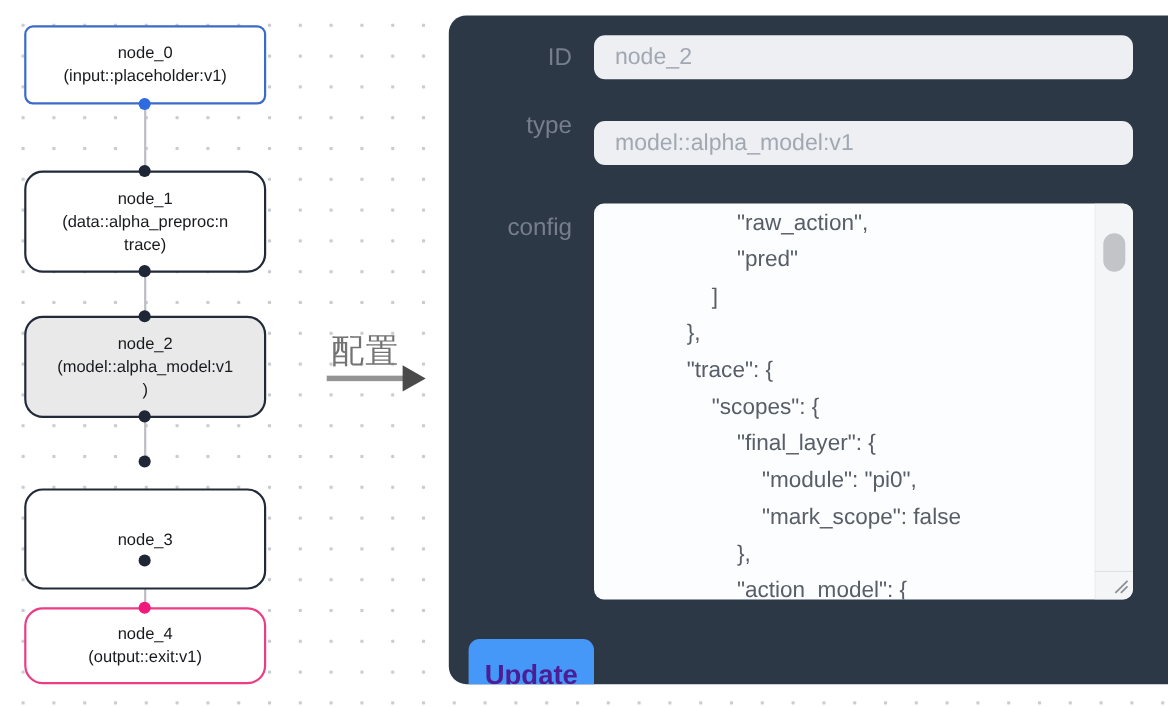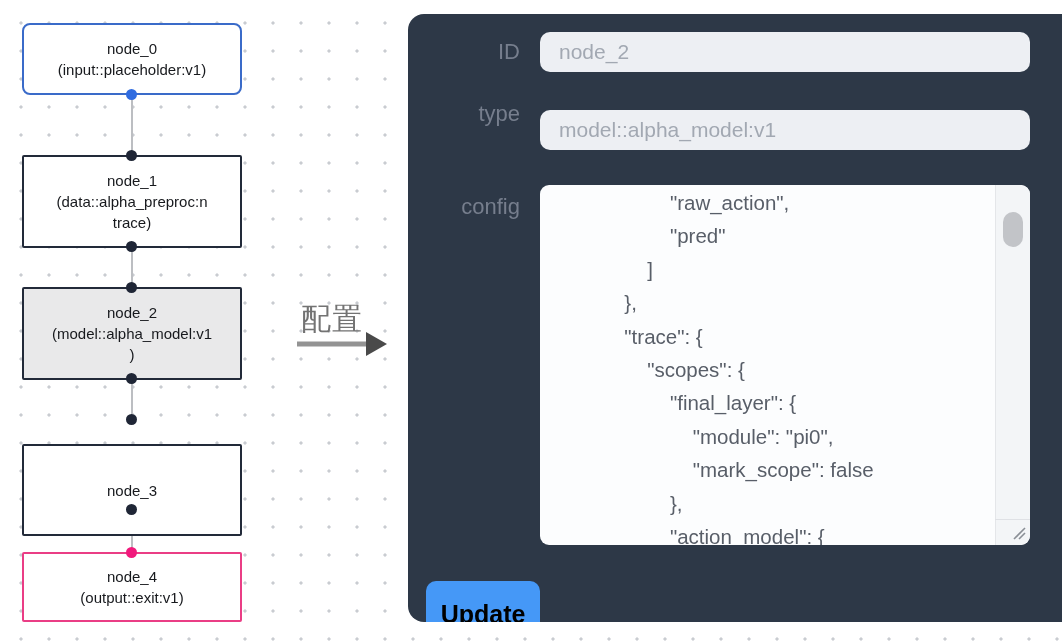--- a/index.html
+++ b/index.html
@@ -10,21 +10,21 @@
     background:#ffffff;
     background-image: radial-gradient(circle, #c9ccd1 1.3px, rgba(201,204,209,0) 1.9px);
     background-size:28px 28px;
     background-position:7px 9px;
     overflow:hidden;
   }
 
   
   .node {
     position:absolute; left:22px; width:220px;
-    background:#ffffff; border:2px solid #222a39; border-radius:2px;
+    background:#ffffff; border:2px solid #222a39; border-radius:17px;
     display:flex; flex-direction:column; align-items:center; justify-content:center;
     text-align:center; font-size:15px; line-height:21px; color:#17191d;
     padding:0 12px; z-index:2;
   }
   .node .sub { white-space:pre-line; word-break:break-all; }
   #node0 { top:23px;  height:72px; border-color:#3a6bc9; border-radius:8px; }
   #node1 { top:155px; height:93px; }
   #node2 { top:287px; height:93px; background:#e9e9ea; border-width:2.5px; }
   #node3 { top:444px; height:92px; }
   #node4 { top:552px; height:70px; border-color:#ea3d85; }
@@ -87,21 +87,21 @@
   .cfg-thumb {
     position:absolute; right:7px; top:27px; width:20px; height:35px;
     border-radius:10px; background:#c2c4c8;
   }
   .cfg-corner-line { position:absolute; right:0; bottom:25px; width:35px; height:1px; background:#dfe1e5; }
   .cfg-grip { position:absolute; right:3px; bottom:4px; }
 
   .update-btn {
     position:absolute; left:18px; top:567px; width:114px; height:58px;
     background:#4598f7; border:none; border-radius:10px;
-    color:#000000; font-family:inherit; font-size:25px; font-weight:bold;
+    color:#4c1d95; font-family:inherit; font-size:25px; font-weight:bold;
     display:flex; align-items:flex-start; justify-content:center;
     padding-top:19px; cursor:pointer;
   }
 </style>
 </head>
 <body>
 
 <div>
 
   <div class="edge" id="edge0"></div>

